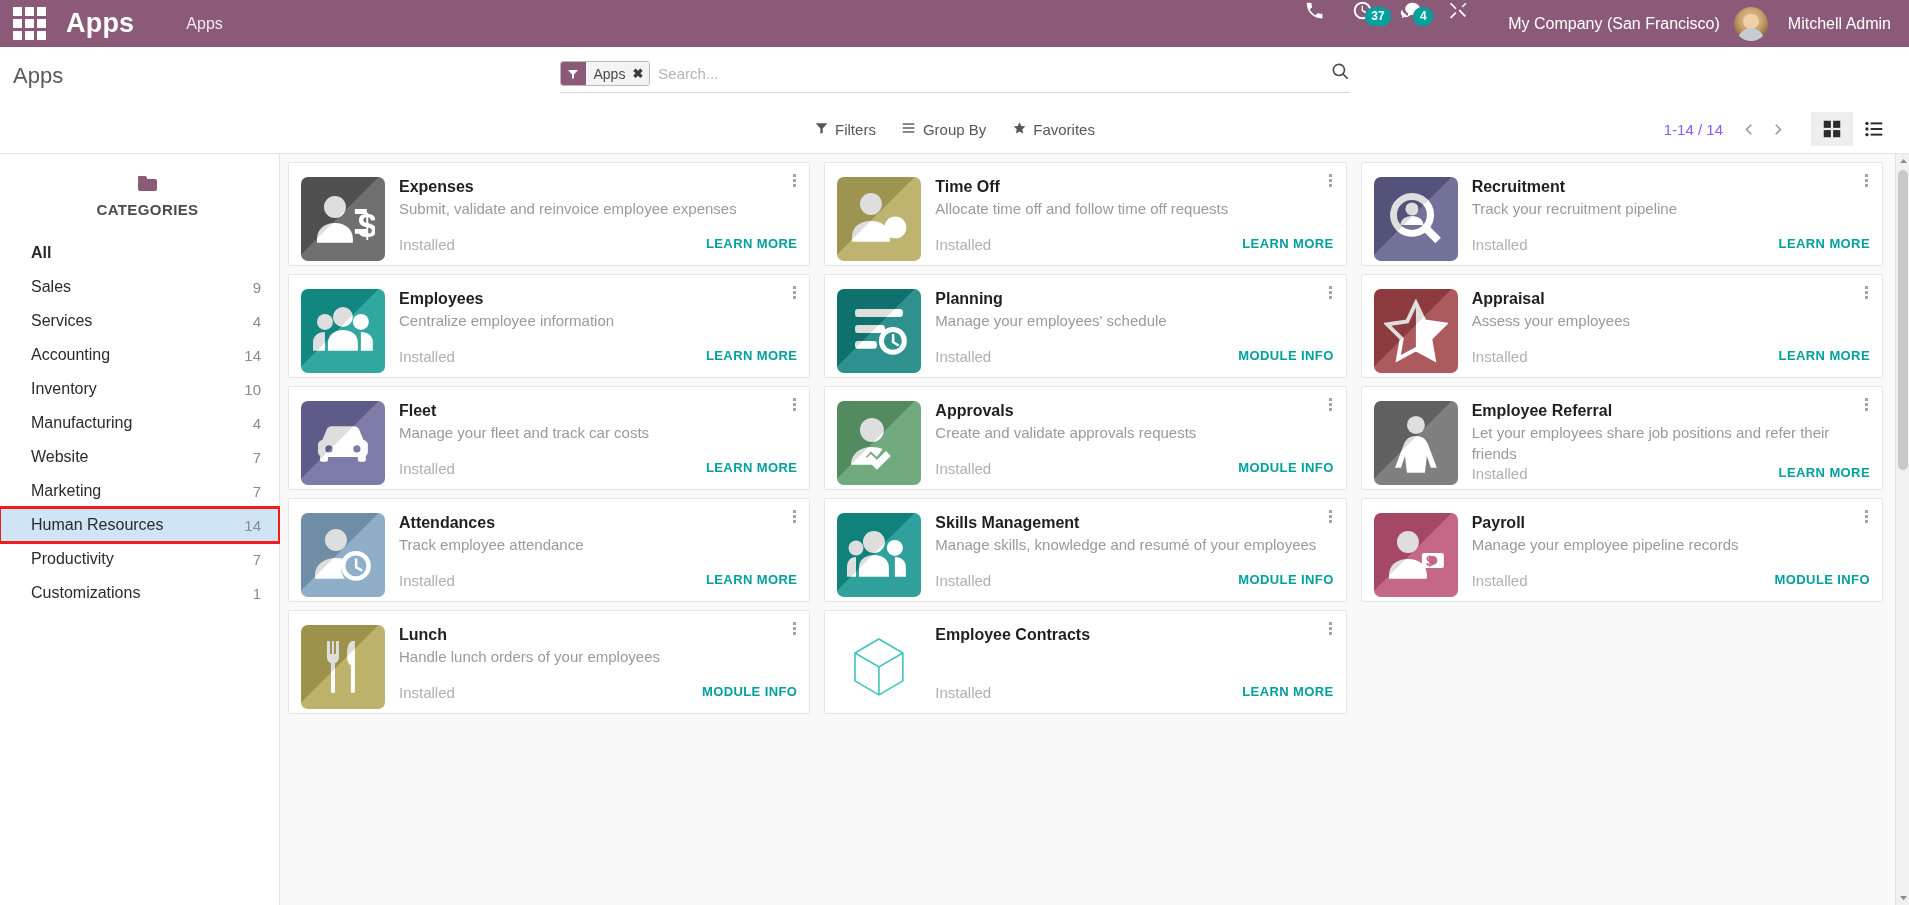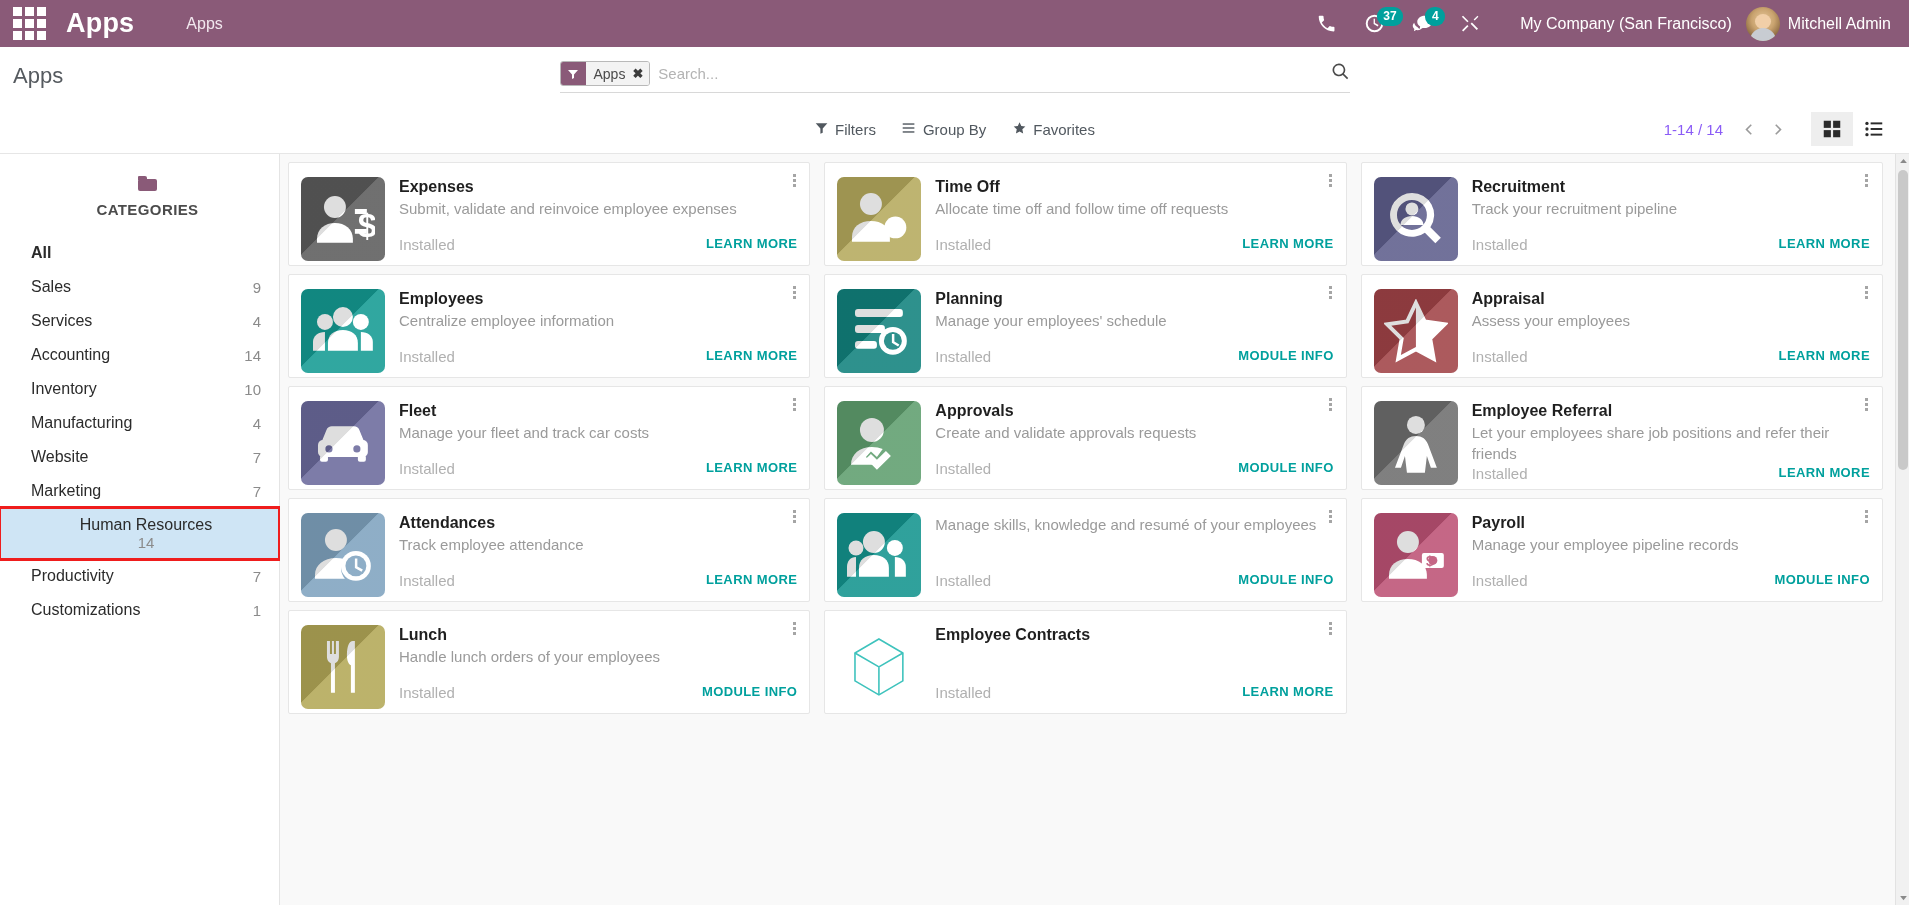--- a/index.html
+++ b/index.html
@@ -27,21 +27,21 @@
   .grid-dots { display: grid; grid-template-columns: repeat(3, 9px); grid-template-rows: repeat(3, 9px); gap: 3px; }
   .grid-dots i { display: block; width: 9px; height: 9px; background: #ffffff; }
   .brand-title {
     font-size: 27px; font-weight: 700; letter-spacing: .2px;
     margin-left: 8px; margin-right: 52px; color: #fff;
   }
   .nav-menu-item { font-size: 16px; color: #f2e8ef; cursor: pointer; }
   .nav-right { margin-left: auto; display: flex; align-items: center; gap: 0px; padding-right: 18px; }
   .nav-icon-btn {
     position: relative; width: 48px; height: 47px;
-    display: flex; align-items: center; justify-content: center; cursor: pointer;
+    display: flex; align-items: flex-start; justify-content: center; cursor: pointer;
   }
   .nav-icon-btn svg { width: 21px; height: 21px; fill: #ffffff; }
   .nav-badge {
     position: absolute; top: 7px; left: 27px;
     background: #00a09d; color: #fff;
     font-size: 12px; font-weight: 700; line-height: 1;
     border-radius: 9px; padding: 3px 6px 4px 6px; min-width: 20px; text-align: center;
   }
   .company-name { font-size: 16px; color: #fff; margin: 0 14px 0 26px; cursor: pointer; white-space: nowrap; }
   .avatar {
@@ -50,21 +50,21 @@
     position: relative; overflow: hidden; flex: 0 0 34px; cursor: pointer;
   }
   .avatar::before {
     content:""; position:absolute; left:9px; top:7px; width:16px; height:15px;
     border-radius:50%; background:#f1cfa8;
   }
   .avatar::after {
     content:""; position:absolute; left:4px; bottom:0; width:26px; height:13px;
     border-radius:13px 13px 0 0; background:#c8ccd2;
   }
-  .user-name { font-size: 16px; color: #fff; margin-left: 8px; white-space: nowrap; cursor: pointer; }
+  .user-name { font-size: 16px; color: #fff; margin-left: 20px; white-space: nowrap; cursor: pointer; }
 
   
   .control-panel { background: #fff; border-bottom: 1px solid #e6e6e6; }
   .cp-row1 { display: flex; align-items: flex-start; height: 58px; position: relative; }
   .breadcrumb {
     font-size: 22px; color: #555a5f; padding: 16px 0 0 13px; font-weight: 400;
   }
   .search-wrap {
     position: absolute; left: 50%; transform: translateX(-50%);
     top: 14px; width: 790px; display: flex; align-items: center;
@@ -125,21 +125,21 @@
   .folder-icon { width: 19px; height: 15px; position: relative; }
   .folder-icon::before { content:""; position:absolute; left:0; top:0; width:9px; height:4px; background:#8a5a78; border-radius:1px 2px 0 0; }
   .folder-icon::after { content:""; position:absolute; left:0; top:3px; width:19px; height:12px; background:#8a5a78; border-radius:2px; }
   .side-header-text { font-size: 15px; font-weight: 700; color: #4b4b4b; letter-spacing: .4px; }
   .side-list { list-style: none; }
   .side-item {
     display: flex; align-items: center; justify-content: space-between;
     padding: 8px 18px 8px 31px; font-size: 16px; color: #2b2b2b; cursor: pointer;
   }
   .side-item.bold { font-weight: 700; align-items: center; }
-  .side-item.selected { background: #cfe5f5; flex-direction: column; }
+  .side-item.selected { background: #cfe5f5; }
   .side-count { color: #8b8b8b; font-size: 15px; }
   .side-item.highlight-box {
     outline: 3px solid #ef1d1d; outline-offset: -1px;
   }
 
   
   .kanban-area {
     flex: 1; background: #f9f9f9; overflow: hidden;
     position: relative; padding: 8px 8px 0 8px;
   }
@@ -631,20 +631,21 @@
               <circle cx="27" cy="19" r="11"></circle>
               <circle cx="48" cy="25" r="8"></circle>
               <circle cx="9" cy="25" r="7.5"></circle>
               <path d="M27 32c-9 0-15 5-15 13v9h30v-9c0-8-6-13-15-13z"></path>
               <path d="M48 34c6.5 0 11 4 11 10v10H48z"></path>
               <path d="M9 34c-5.5 0-9 4-9 10v10h9z"></path>
             </svg>
             <span class="shadow"></span>
           </div>
           <div class="app-body">
+            <div class="app-title">Skills Management</div>
             <div class="app-desc">Manage skills, knowledge and resumé of your employees</div>
             <div class="app-footer">
               <span class="app-state">Installed</span>
               <span class="app-action">MODULE INFO</span>
             </div>
           </div>
           <div class="card-menu">
             <i></i>
             <i></i>
             <i></i>

